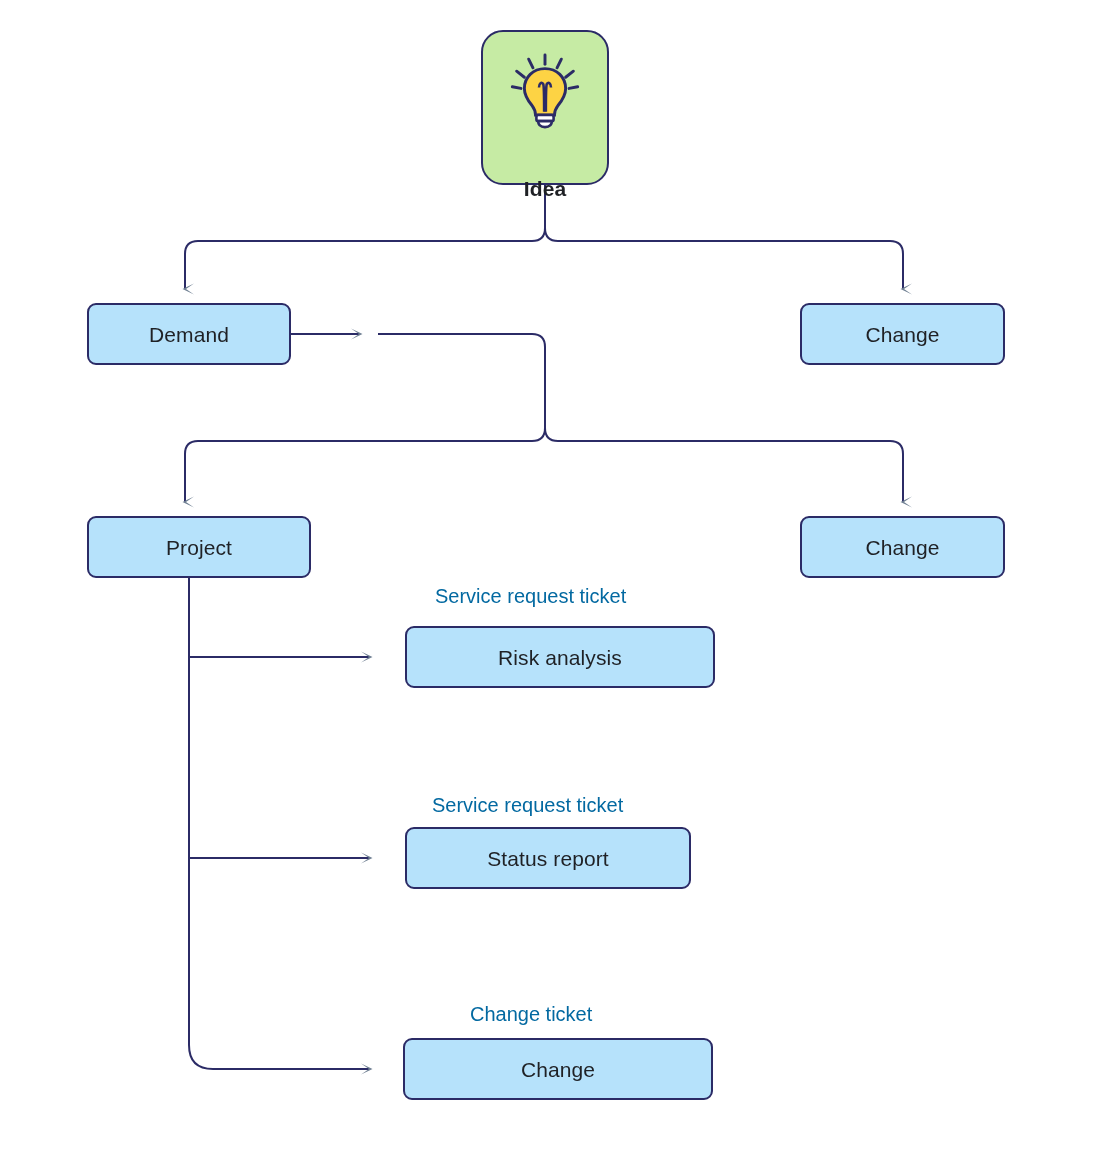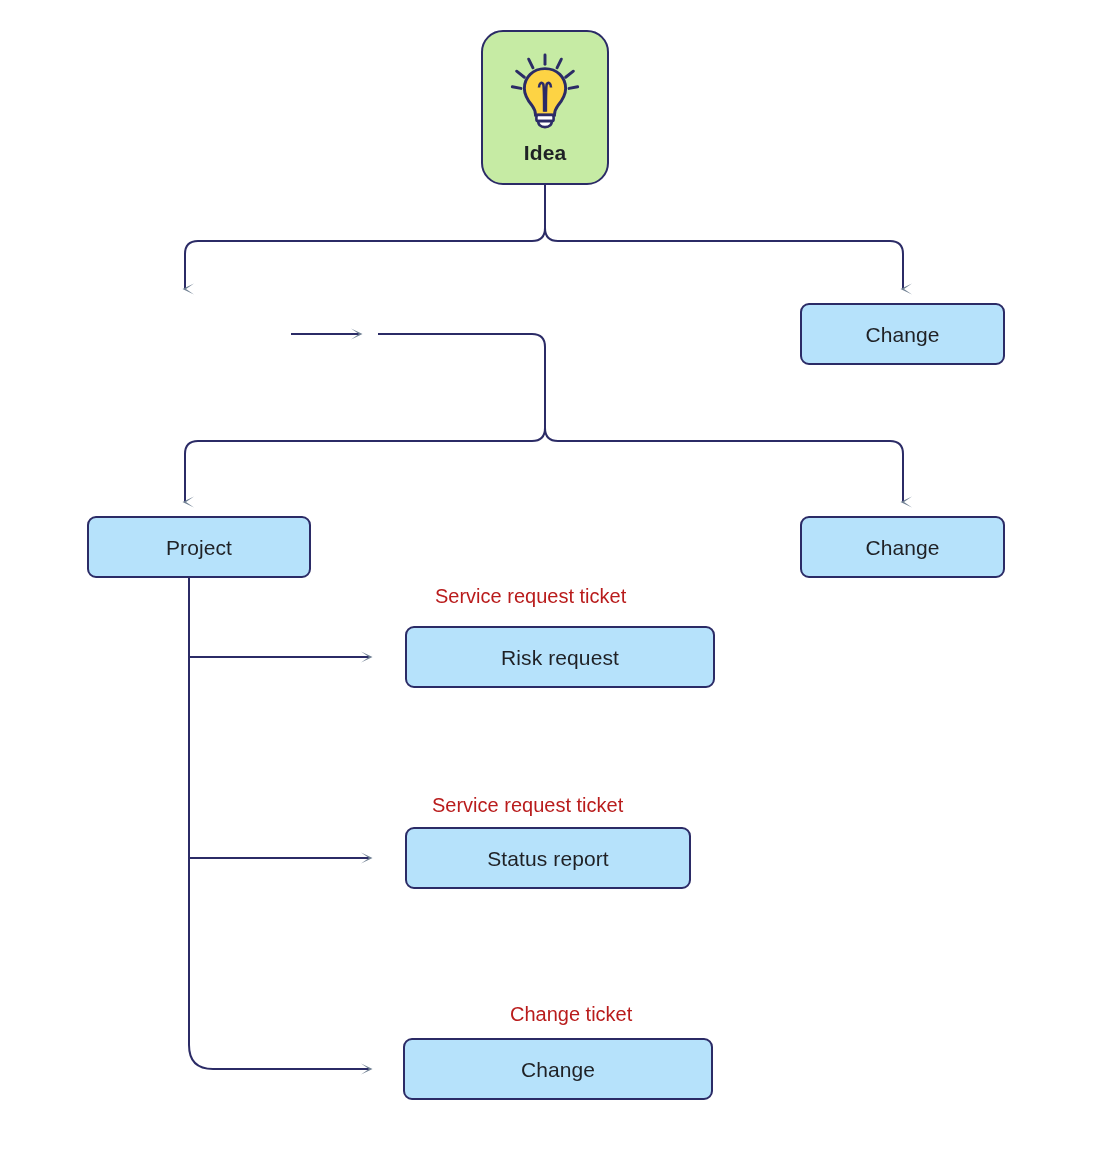--- a/index.html
+++ b/index.html
@@ -38,20 +38,21 @@
     justify-content: center;
     border: 2px solid #2b2b66;
     background: #b6e2fb;
     border-radius: 9px;
     color: #1f2125;
     font-size: 21px;
     font-weight: 400;
     letter-spacing: 0.1px;
     line-height: 1;
     text-align: right;
+    gap: 36px;
   }
   .node-idea {
     background: #c6eba4;
     border-radius: 22px;
     flex-direction: column;
     justify-content: flex-start;
     padding-top: 16px;
   }
   .idea-label {
     font-weight: 700;
@@ -60,21 +61,21 @@
     margin-top: 8px;
   }
   .bulb {
     width: 86px;
     height: 86px;
     display: block;
   }
   .ticket-label {
     position: absolute;
     font-size: 20px;
-    color: #b91c1c;
+    color: #0369a1;
     white-space: nowrap;
     text-align: center;
     line-height: 1;
   }
 </style>
 </head>
 <body>
 
 <div id="canvas">
 
@@ -126,41 +127,44 @@
         <path d="M50,24 C36,24 26,34 26,47 C26,56 31,62 35,67 C38,71 39,74 39,78 L61,78 C61,74 62,71 65,67 C69,62 74,56 74,47 C74,34 64,24 50,24 Z" fill="#fdd344" stroke="#2b2b66" stroke-width="3.4"></path>
         <path d="M43,46 C43,41 46,39 48,42 C49,45 49,55 49,74" fill="none" stroke="#2b2b66" stroke-width="3"></path>
         <path d="M57,46 C57,41 54,39 52,42 C51,45 51,55 51,74" fill="none" stroke="#2b2b66" stroke-width="3"></path>
         <rect x="40" y="78" width="20" height="7" rx="2" fill="#ffffff" stroke="#2b2b66" stroke-width="3"></rect>
         <path d="M42,85 C42,90 45,92 50,92 C55,92 58,90 58,85 Z" fill="#ffffff" stroke="#2b2b66" stroke-width="3"></path>
       </svg>
     </span>
     <span class="idea-label">Idea</span>
   </div>
 
+  <div class="node" style="left:87px; top:303px; width:204px; height:62px;">
+    <span>Demand</span>
+  </div>
 
   <div class="node" style="left:800px; top:303px; width:205px; height:62px;">
     <span>Change</span>
   </div>
 
   <div class="node" style="left:87px; top:516px; width:224px; height:62px;">
     <span>Project</span>
   </div>
 
   <div class="node" style="left:800px; top:516px; width:205px; height:62px;">
     <span>Change</span>
   </div>
 
   <div class="ticket-label" style="left:435px; top:586px;">Service request ticket</div>
   <div class="node" style="left:405px; top:626px; width:310px; height:62px;">
-    <span>Risk request</span>
+    <span>Risk analysis</span>
   </div>
 
   <div class="ticket-label" style="left:432px; top:795px;">Service request ticket</div>
   <div class="node" style="left:405px; top:827px; width:286px; height:62px;">
     <span>Status report</span>
   </div>
 
-  <div class="ticket-label" style="left:470px; top:1004px;margin-left:40px;">Change ticket</div>
+  <div class="ticket-label" style="left:470px; top:1004px;">Change ticket</div>
   <div class="node" style="left:403px; top:1038px; width:310px; height:62px;">
     <span>Change</span>
   </div>
 
 </div>
 
 </body></html>

